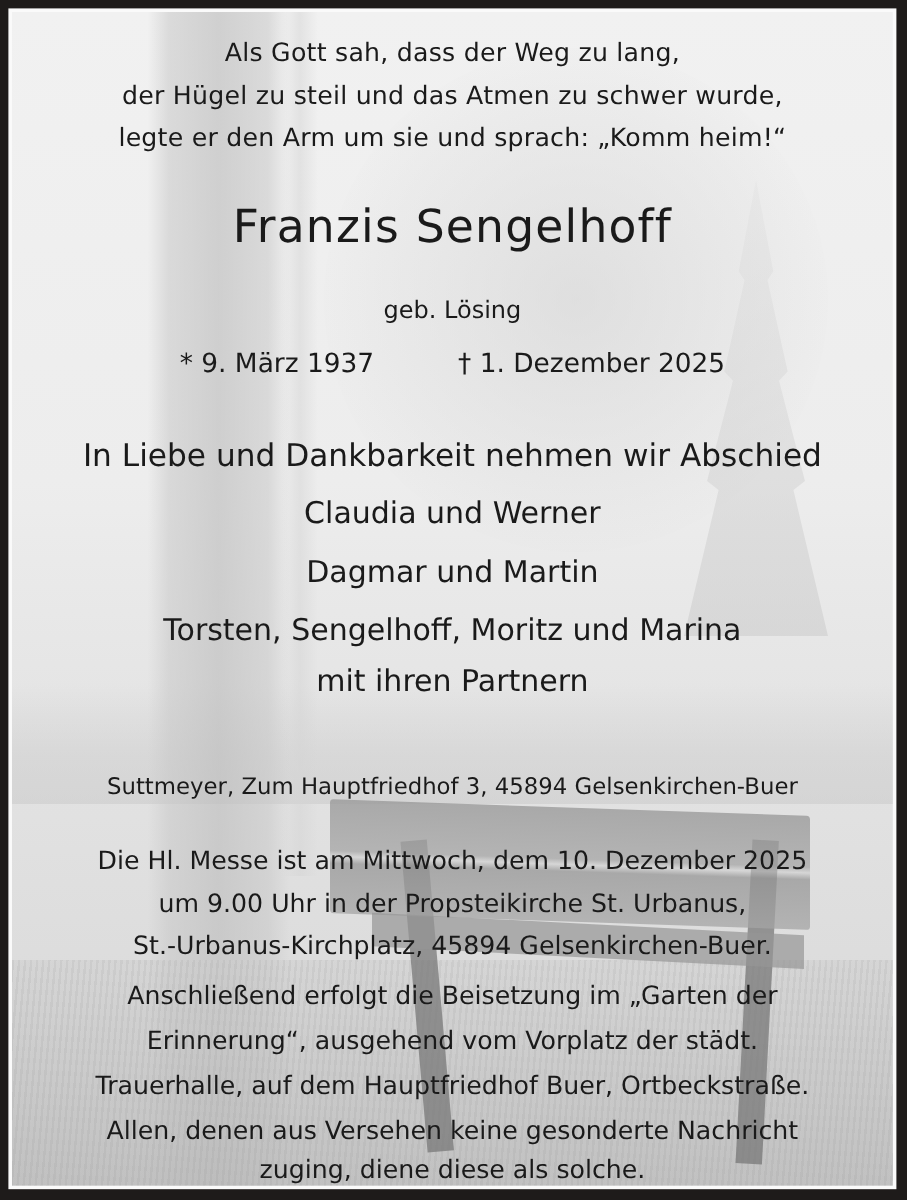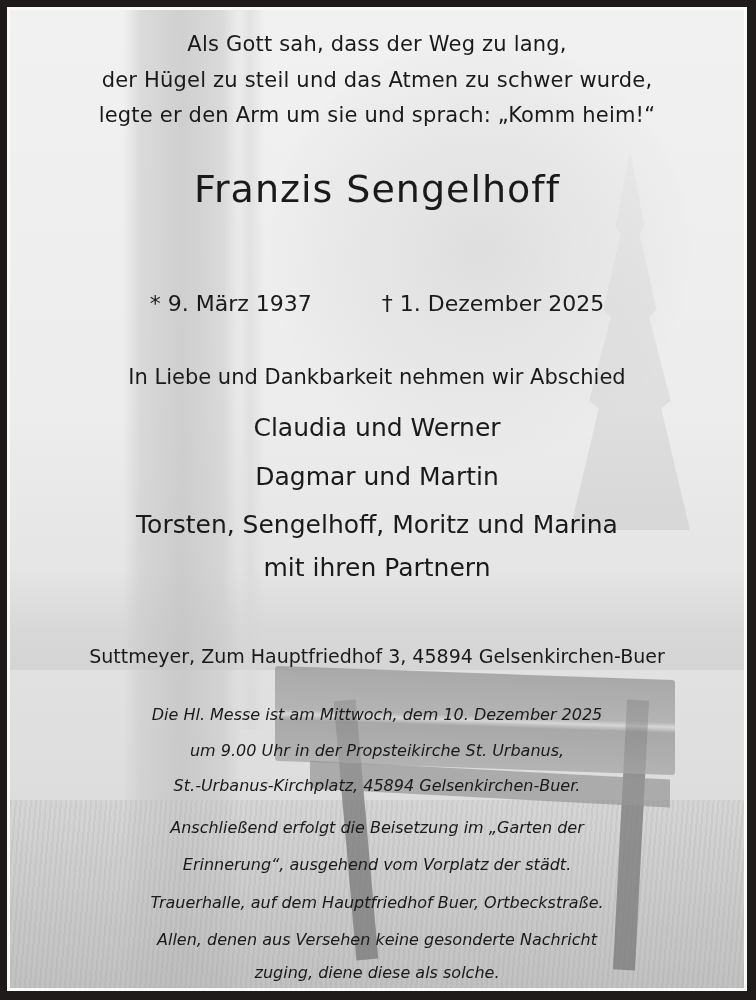--- a/index.html
+++ b/index.html
@@ -67,24 +67,24 @@
       text-align: center; color: #1a1a1a;
       font-family: "DejaVu Sans", sans-serif;
     }
     .line { position: absolute; left: 0; width: 100%; white-space: nowrap; }
     .poem { font-size: 21px; letter-spacing: 0.2px; }
     .name { font-size: 38px; letter-spacing: 1px; text-align: center; }
     .maiden { font-size: 20px; }
     .dates { font-size: 22px; }
     .dates span { display: inline-block; text-align: right; }
     .dates .gap { width: 70px; }
-    .farewell { font-size: 21px; }
+    .farewell { font-size: 26px; }
     .family { font-size: 25px; }
     .address { font-size: 19px; }
-    .service { font-size: 16px; font-style: italic; }
+    .service { font-size: 21px; }
   </style>
 </head>
 <body>
 
 <div class="frame">
   <div class="paper">
     <div class="photo">
       <div class="bg foliage"></div>
       <div class="bg conifer"></div>
       <div class="bg lawn-far"></div>
@@ -95,20 +95,21 @@
       <div class="bg bench-leg leg2"></div>
       <div class="bg bench-back"></div>
       <div class="bg bench-seat"></div>
 
       <div class="content">
         <div class="line poem" style="top:22px">Als Gott sah, dass der Weg zu lang,</div>
         <div class="line poem" style="top:58px">der Hügel zu steil und das Atmen zu schwer wurde,</div>
         <div class="line poem" style="top:93px">legte er den Arm um sie und sprach: „Komm heim!“</div>
 
         <div class="line name" style="top:157px">Franzis Sengelhoff</div>
+        <div class="line maiden" style="top:236px">geb. Lösing</div>
 
         <div class="line dates" style="top:281px">
           <span>* 9. März 1937</span><span class="gap"></span><span>† 1. Dezember 2025</span>
         </div>
 
         <div class="line farewell" style="top:355px">In Liebe und Dankbarkeit nehmen wir Abschied</div>
 
         <div class="line family" style="top:403px">Claudia und Werner</div>
         <div class="line family" style="top:452px">Dagmar und Martin</div>
         <div class="line family" style="top:500px">Torsten, Sengelhoff, Moritz und Marina</div>

